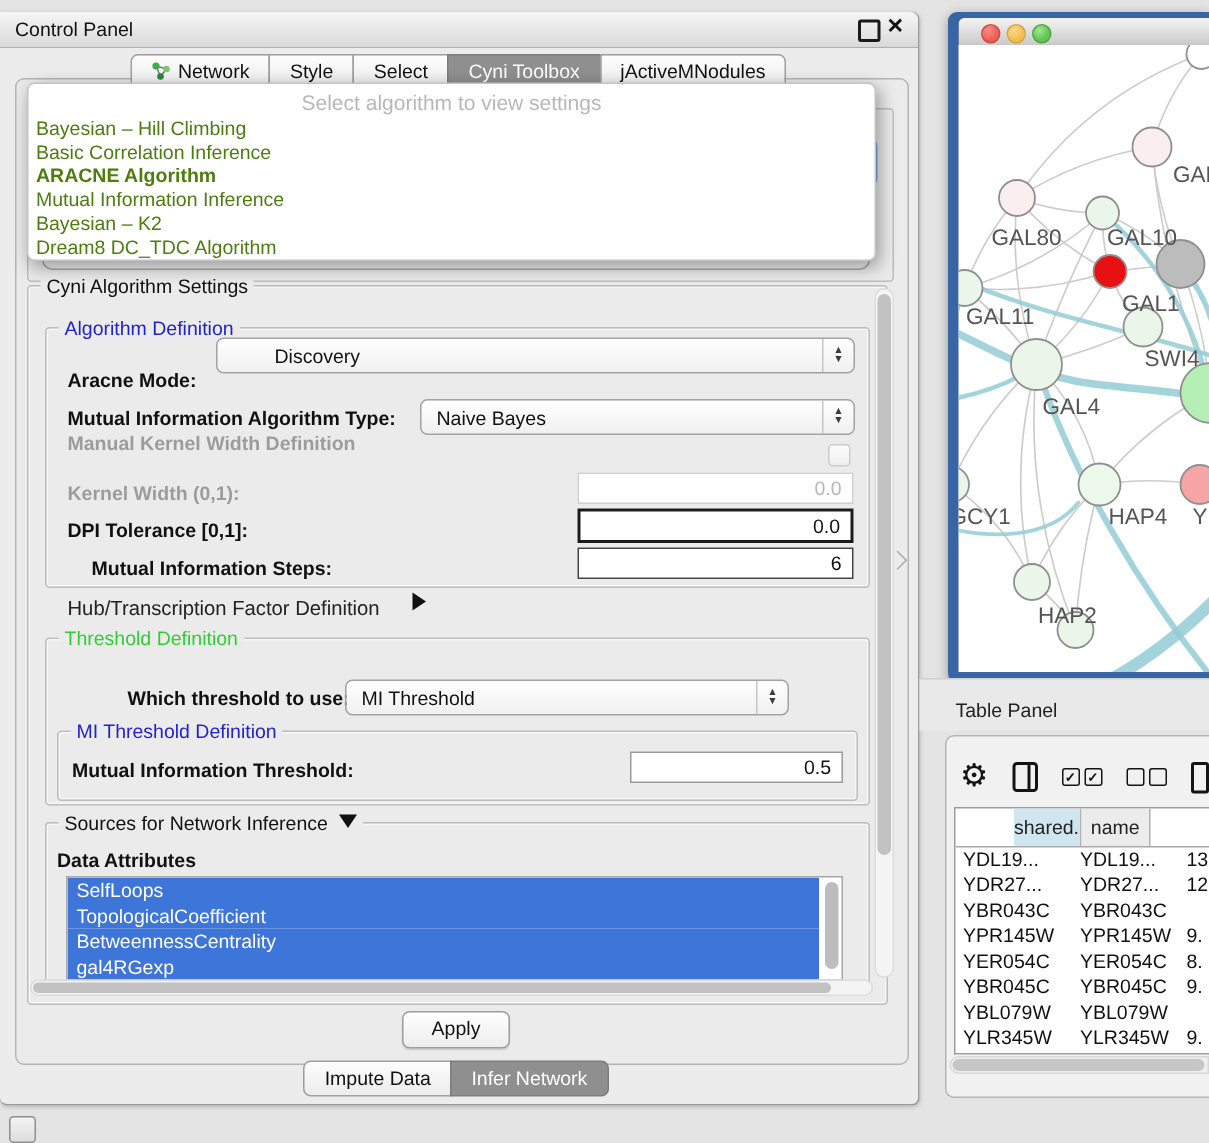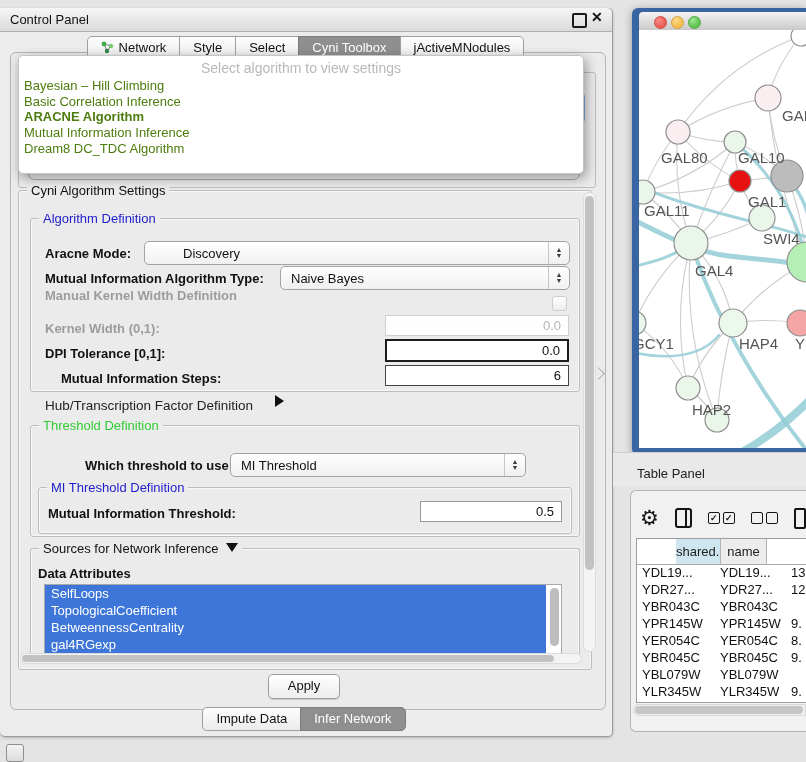--- a/index.html
+++ b/index.html
@@ -149,33 +149,34 @@
       </div>
     </div>
 
   <div class="abs dropdown">
     <div class="dd-hint">Select algorithm to view settings</div>
     <div id="ddItems">
         <div class="dd-item">Bayesian – Hill Climbing</div>
         <div class="dd-item">Basic Correlation Inference</div>
         <div class="dd-item bold">ARACNE Algorithm</div>
         <div class="dd-item">Mutual Information Inference</div>
+        <div class="dd-item">Bayesian – K2</div>
         <div class="dd-item">Dream8 DC_TDC Algorithm</div>
       </div>
   </div>
 
   <div class="abs groupbox" style="left:18px;top:190px;width:572px;height:478px;">
     <span class="gtitle">Cyni Algorithm Settings</span>
   </div>
 
   <div class="abs groupbox" style="left:30px;top:218px;width:548px;height:172px;">
     <span class="gtitle blue">Algorithm Definition</span>
   </div>
   <div class="lbl" style="left:45px;top:246px;">Aracne Mode:</div>
-  <div class="combo" style="left:144px;top:241px;width:426px;height:24px;padding-left:38px;">
+  <div class="combo" style="left:144px;top:225px;width:426px;height:24px;padding-left:38px;">
     <span>Discovery</span>
     <span class="spin">
         <span>▲</span>
         <span>▼</span>
       </span>
   </div>
   <div class="lbl" style="left:45px;top:271px;">Mutual Information Algorithm Type:</div>
   <div class="combo" style="left:280px;top:266px;width:290px;height:24px;">
     <span>Naive Bayes</span>
     <span class="spin">

